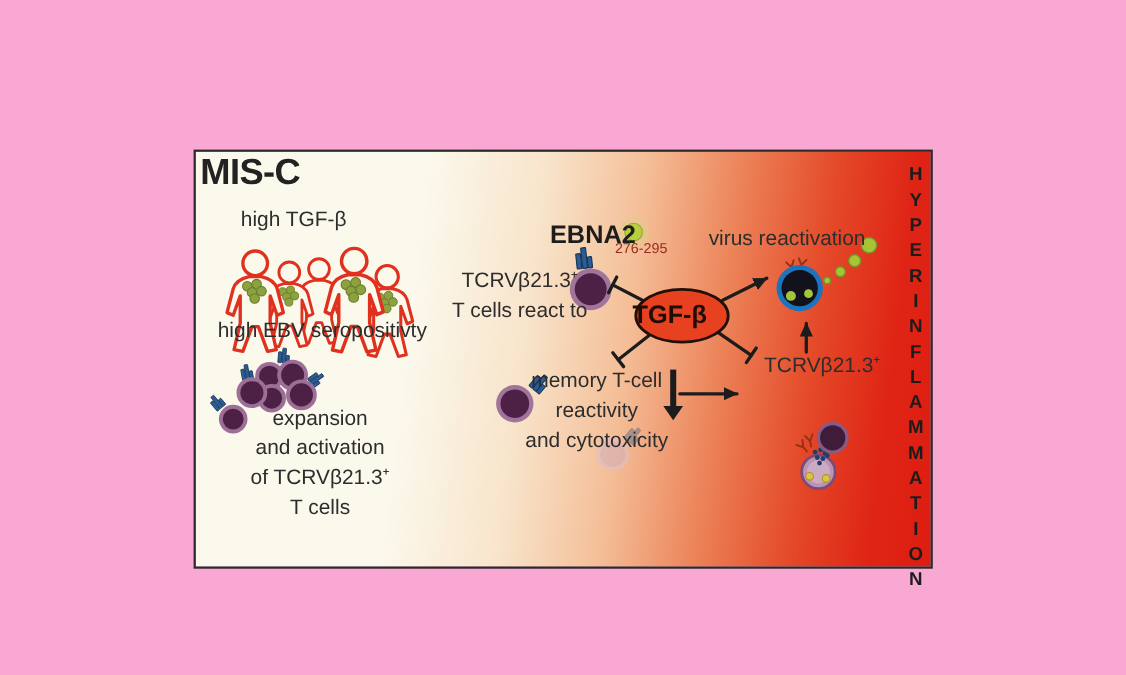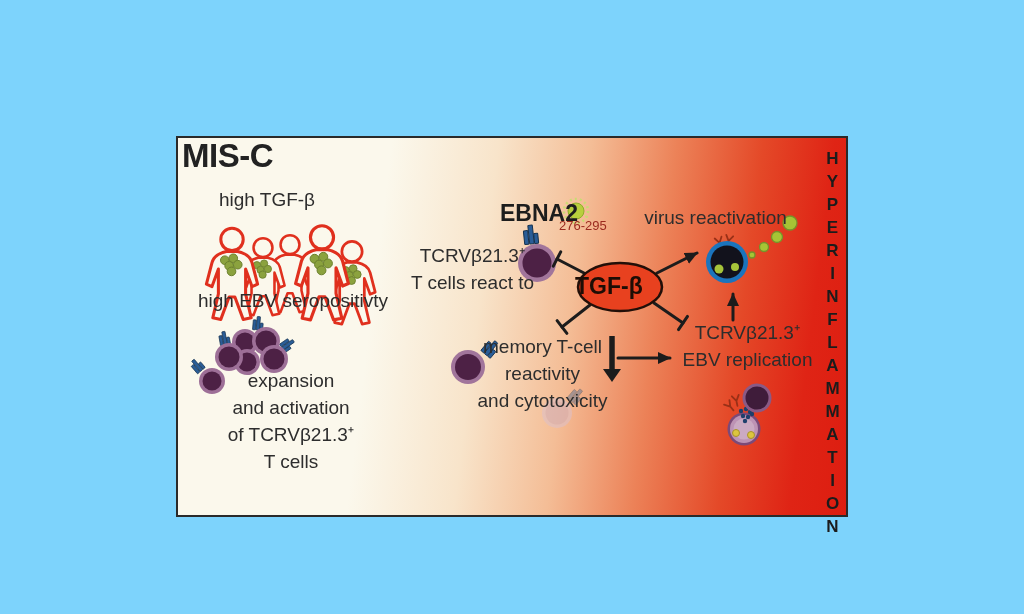--- a/index.html
+++ b/index.html
@@ -1,17 +1,17 @@
 <!DOCTYPE html>
 <html><head>
 <meta charset="utf-8">
 <style>
   html,body{margin:0;padding:0;background:#ffffff;}
   .canvas{
-    position:relative;width:1024px;height:614px;background:#7dd3fc;overflow:hidden;
+    position:relative;width:1024px;height:614px;background:#f9a8d4;overflow:hidden;
     font-family:"Liberation Sans",sans-serif;color:#2d2d2d;
   }
   .frame{
     position:absolute;left:176px;top:136px;width:668px;height:377px;
     border:2px solid #2a2a2a;
     background:linear-gradient(97deg,
       #fbf8ec 0%, #fbf8ec 30%, #f8e4ca 45%, #f4bd96 58%,
       #ec8258 70%, #e44928 82%, #df2415 92%, #dd1d10 100%);
   }
   svg.fig{position:absolute;left:0;top:0;width:1024px;height:614px;z-index:2;}
@@ -219,18 +219,17 @@
   <div class="txt" style="left:628px;top:204px;width:175px;">virus reactivation</div>
 
   <div class="txt" style="left:455px;top:333px;width:175px;">
     <div>memory T-cell</div>
     <div>reactivity</div>
     <div>and cytotoxicity</div>
   </div>
 
   <div class="txt" style="left:660px;top:319px;width:175px;">
     <div>TCRVβ21.3⁺</div>
-    <div>EBV replication</div>
   </div>
 
   <div class="hyper">HYPERINFLAMMATION</div>
 
 </div>
 
 </body></html>

